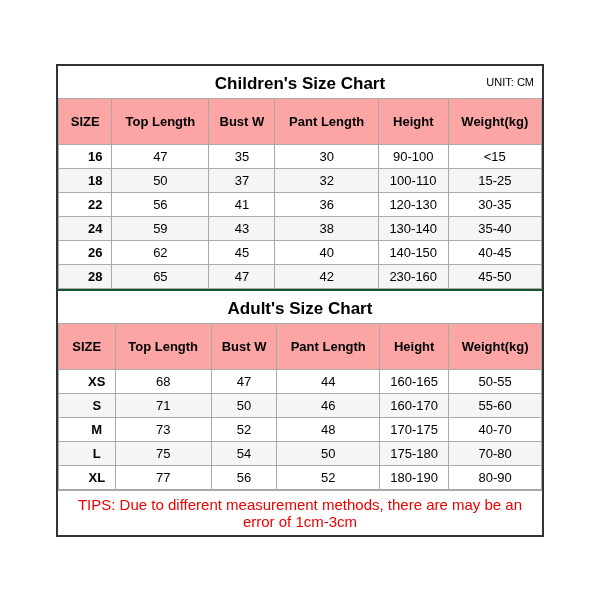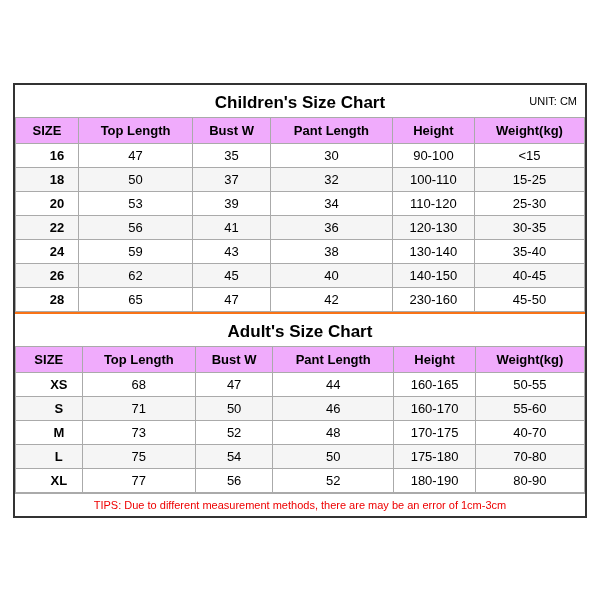--- a/index.html
+++ b/index.html
@@ -6,21 +6,21 @@
     body {
       width: 600px;
       height: 600px;
       background: #fff;
       font-family: Arial, sans-serif;
       display: flex;
       align-items: center;
       justify-content: center;
     }
     .container {
-      width: 574px;
+      width: 488px;
       border: 2px solid #333;
       background: #fff;
     }
     .section-title {
       text-align: center;
       font-size: 17px;
       font-weight: bold;
       padding: 8px 4px 4px;
       background: #fff;
       position: relative;
@@ -32,23 +32,23 @@
       transform: translateY(-50%);
       font-size: 11px;
       font-weight: normal;
       margin-left: 24px;
     }
     table {
       width: 100%;
       border-collapse: collapse;
     }
     th {
-      background: #f0abfc;
+      background: #fca5a5;
       border: 1px solid #aaa;
-      padding: 5px 4px;
+      padding: 15px 4px;
       font-size: 13px;
       font-weight: bold;
       text-align: center;
     }
     td {
       border: 1px solid #aaa;
       padding: 4px 4px;
       text-align: center;
       font-size: 13px;
     }
@@ -57,27 +57,27 @@
     }
     tr:nth-child(even) td {
       background: #f5f5f5;
     }
     td.size-col {
       font-weight: bold;
       padding-left: 24px;
     }
     .tips {
       text-align: center;
-      font-size: 11px;
+      font-size: 15px;
       color: #e00;
       padding: 5px 4px;
       border-top: 1px solid #aaa;
     }
     .section-divider {
-      border-top: 2px solid #f97316;
+      border-top: 2px solid #14532d;
     }
   </style>
 </head>
 <body>
 
 <div class="container">
 
   <div class="section-title">
     <span>Children's Size Chart</span>
     <span class="unit-label">UNIT: CM</span>
@@ -104,28 +104,20 @@
         </tr>
         <tr>
           <td class="size-col">18</td>
           <td>50</td>
           <td>37</td>
           <td>32</td>
           <td>100-110</td>
           <td>15-25</td>
         </tr>
         <tr>
-          <td class="size-col">20</td>
-          <td>53</td>
-          <td>39</td>
-          <td>34</td>
-          <td>110-120</td>
-          <td>25-30</td>
-        </tr>
-        <tr>
           <td class="size-col">22</td>
           <td>56</td>
           <td>41</td>
           <td>36</td>
           <td>120-130</td>
           <td>30-35</td>
         </tr>
         <tr>
           <td class="size-col">24</td>
           <td>59</td>

